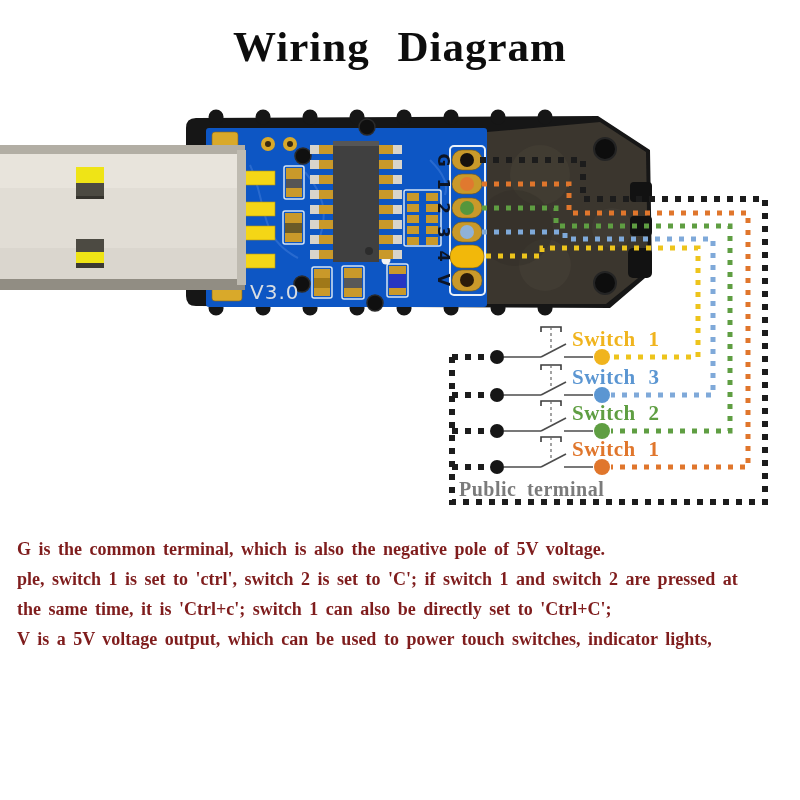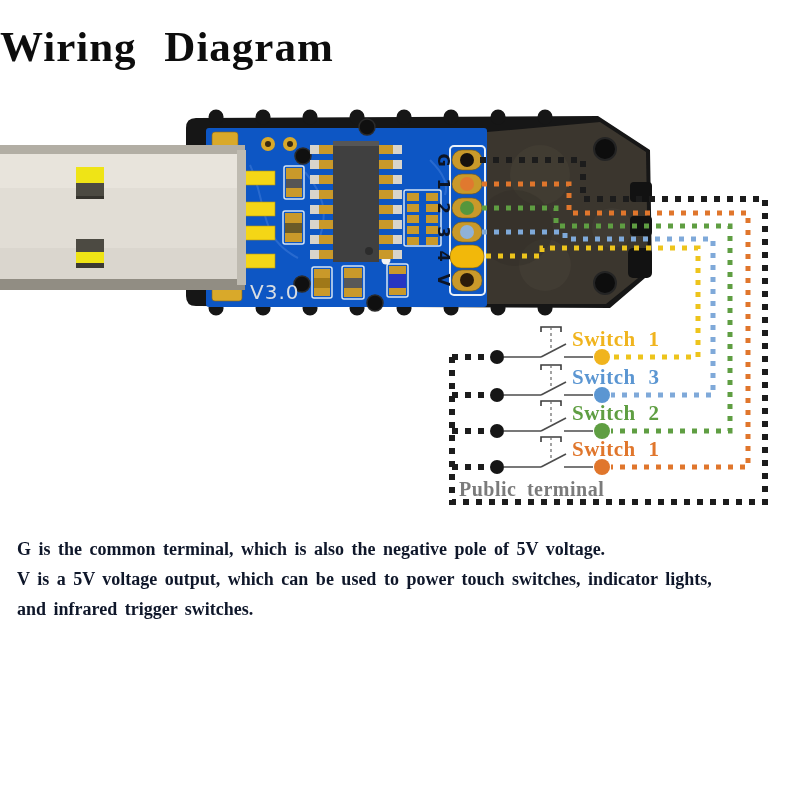--- a/index.html
+++ b/index.html
@@ -1,31 +1,31 @@
 <!DOCTYPE html>
 <html><head>
 <meta charset="utf-8">
 <style>
   html,body{margin:0;padding:0;}
   body{
     width:800px;height:800px;background:#ffffff;position:relative;overflow:hidden;
     font-family:"Liberation Serif",serif;
   }
   .page-title{
-    position:absolute;top:22px;left:0;width:800px;text-align:left;
+    position:absolute;top:22px;left:0;width:800px;text-align:center;
     font-size:43px;font-weight:700;color:#0d0d0d;letter-spacing:1px;word-spacing:16px;margin:0;
   }
   svg.diagram{position:absolute;top:0;left:0;}
   svg text{font-family:"Liberation Serif",serif;}
   .swlabel{font-size:21px;font-weight:700;letter-spacing:.5px;word-spacing:7px;}
   .pinlabel{font-family:"DejaVu Sans",sans-serif;font-size:16px;font-weight:700;fill:#0c1424;}
   .pcbtext{font-family:"DejaVu Sans",sans-serif;font-size:20px;fill:#d9dee3;letter-spacing:1px;}
   .pubterm{font-size:20px;font-weight:700;fill:#7b7b7b;letter-spacing:.5px;word-spacing:5px;}
   .notes{
-    position:absolute;top:534px;left:17px;width:766px;color:#0f172a;
+    position:absolute;top:534px;left:17px;width:766px;color:#7f1d1d;
   }
   .note-line{
     font-size:18px;font-weight:700;line-height:30px;height:30px;
     white-space:nowrap;word-spacing:3px;letter-spacing:0px;
   }
   .note-line:nth-child(7){margin-top:4px;}
 </style>
 </head>
 <body>
 
@@ -260,15 +260,16 @@
       <circle cx="602" cy="467" r="8" fill="#e0762c"></circle>
       <text class="swlabel" x="572" y="456" fill="#e0762c">Switch 1</text>
     </g>
   </g>
 
   <text class="pubterm" x="459" y="496">Public terminal</text>
 </svg>
 
 <div class="notes">
   <div class="note-line">G is the common terminal, which is also the negative pole of 5V voltage.</div>
+  <div class="note-line">ple, switch 1 is set to 'ctrl', switch 2 is set to 'C'; if switch 1 and switch 2 are pressed at</div>
+  <div class="note-line">the same time, it is 'Ctrl+c'; switch 1 can also be directly set to 'Ctrl+C';</div>
   <div class="note-line">V is a 5V voltage output, which can be used to power touch switches, indicator lights,</div>
-  <div class="note-line">and infrared trigger switches.</div>
 </div>
 
 </body></html>

